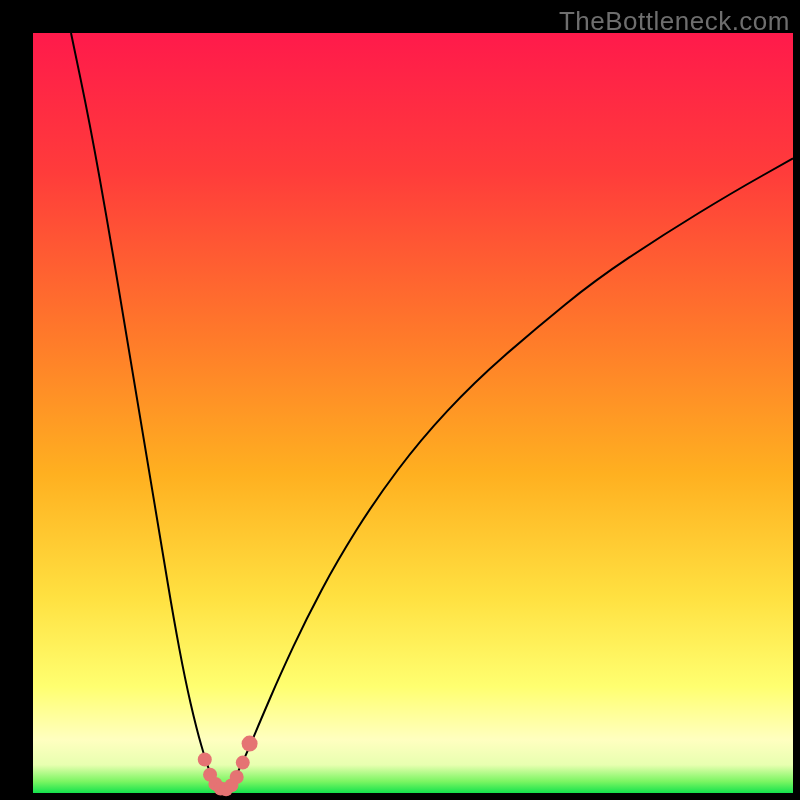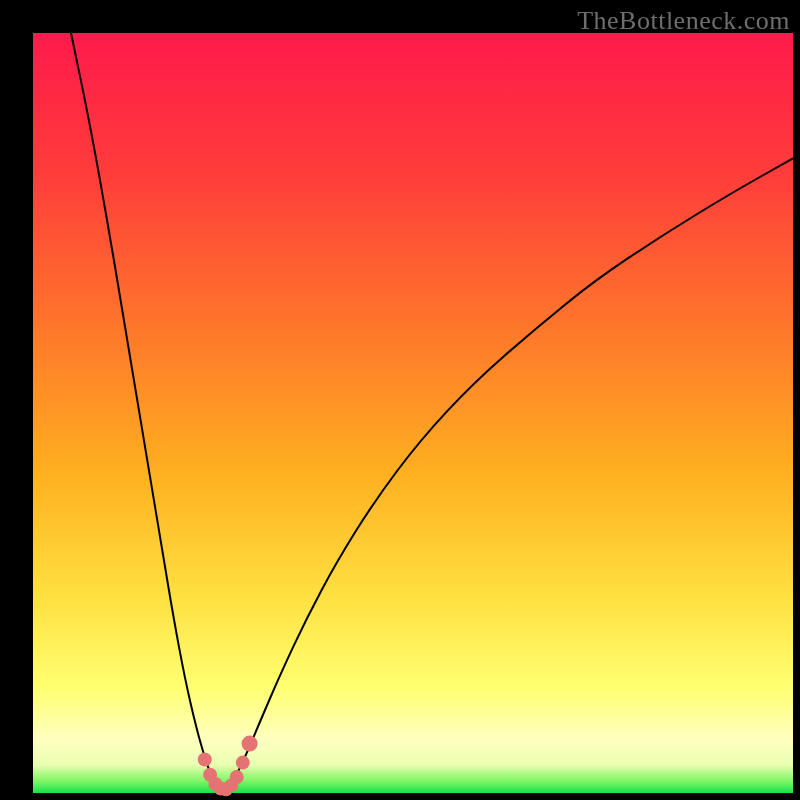--- a/index.html
+++ b/index.html
@@ -18,21 +18,21 @@
     background: #000;
   }
   .watermark {
     position: absolute;
     top: 6px;
     right: 10px;
     color: #6e6e6e;
     font-size: 26px;
     font-weight: 400;
     letter-spacing: 0.5px;
-    font-family: Liberation Serif, serif;
+    font-family: Liberation Sans, sans-serif;
   }
   svg.curves {
     position: absolute;
     left: 33px;
     top: 33px;
     width: 760px;
     height: 760px;
     overflow: visible;
   }
 </style>

